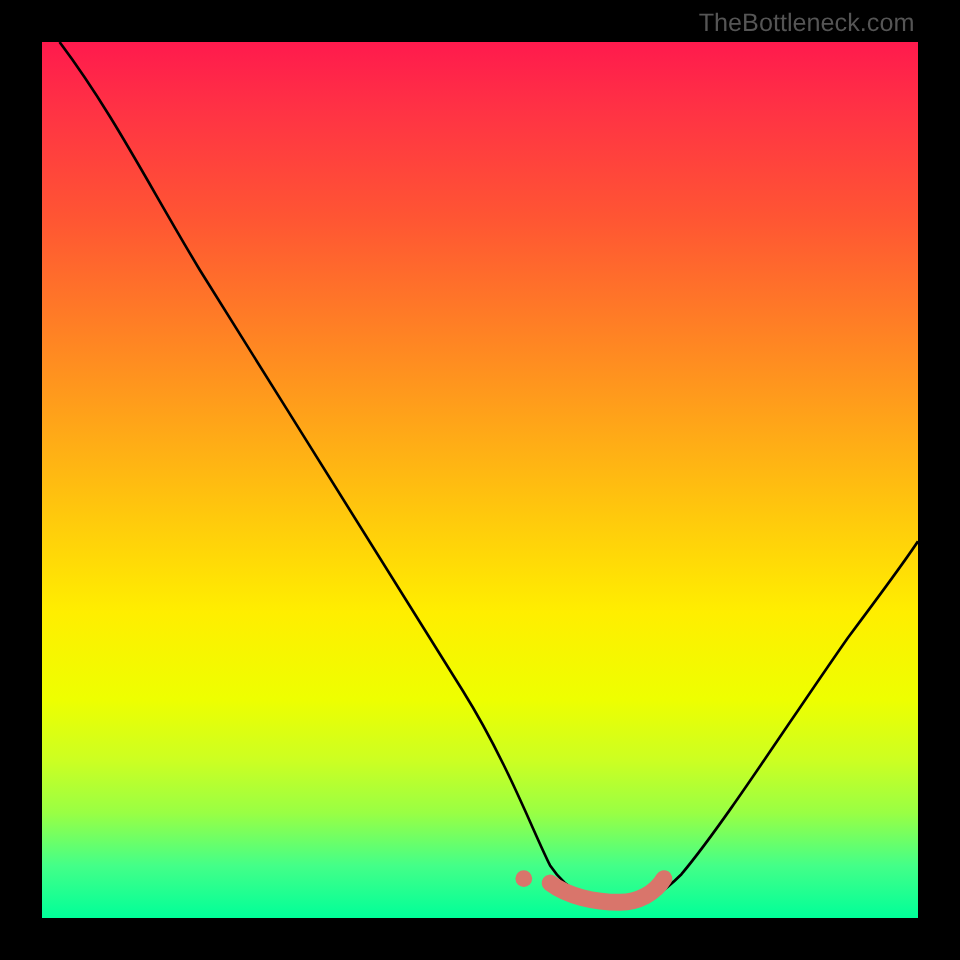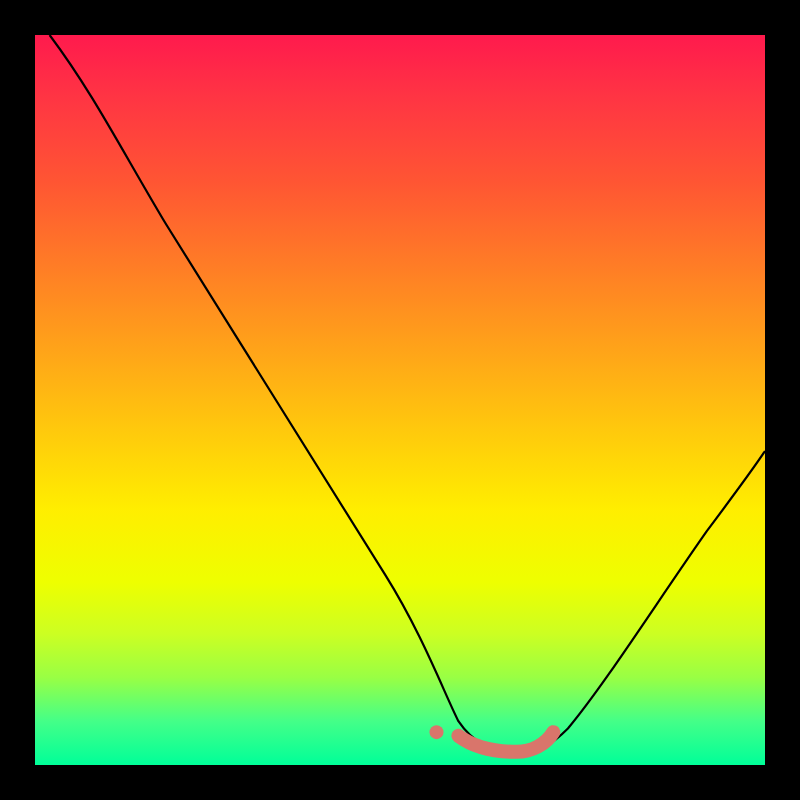--- a/index.html
+++ b/index.html
@@ -50,20 +50,21 @@
     top: 35px;
     width: 730px;
     height: 730px;
     pointer-events: none;
   }
 </style>
 </head>
 <body>
 
 <div class="container">
+  <div class="watermark">TheBottleneck.com</div>
   <div class="plot-area"></div>
   <svg class="curve-layer" viewBox="0 0 730 730">
     <g>
       <path id="main-curve" fill="none" stroke="#000" stroke-width="2.2" d="M 14.6 0 C 58.4 58.39999999999998 87.6 116.80000000000007 131.4 189.79999999999995 C 204.4 306.6 277.4 423.40000000000003 350.4 540.2 C 386.90000000000003 598.6 408.8 657 423.4 686.2 C 438 708.1 459.9 719.05 481.8 719.05 C 503.7 719.05 518.3 708.1 532.9 693.5 C 569.4 649.7 620.5 569.4 671.6 496.4 C 693.5 467.2 715.4 438 730 416.1"></path>
     </g>
     <g>
       <path id="marker-curve" fill="none" stroke="#d9756b" stroke-width="14" stroke-linecap="round" d="M 423.4 700.8 C 438 711.75 459.9 716.86 481.8 716.86 C 496.40000000000003 716.86 510.99999999999994 709.56 518.3 697.15"></path>
       <circle id="marker-dot" r="7" fill="#d9756b" cx="401.50000000000006" cy="697.15"></circle>
     </g>
   </svg>

